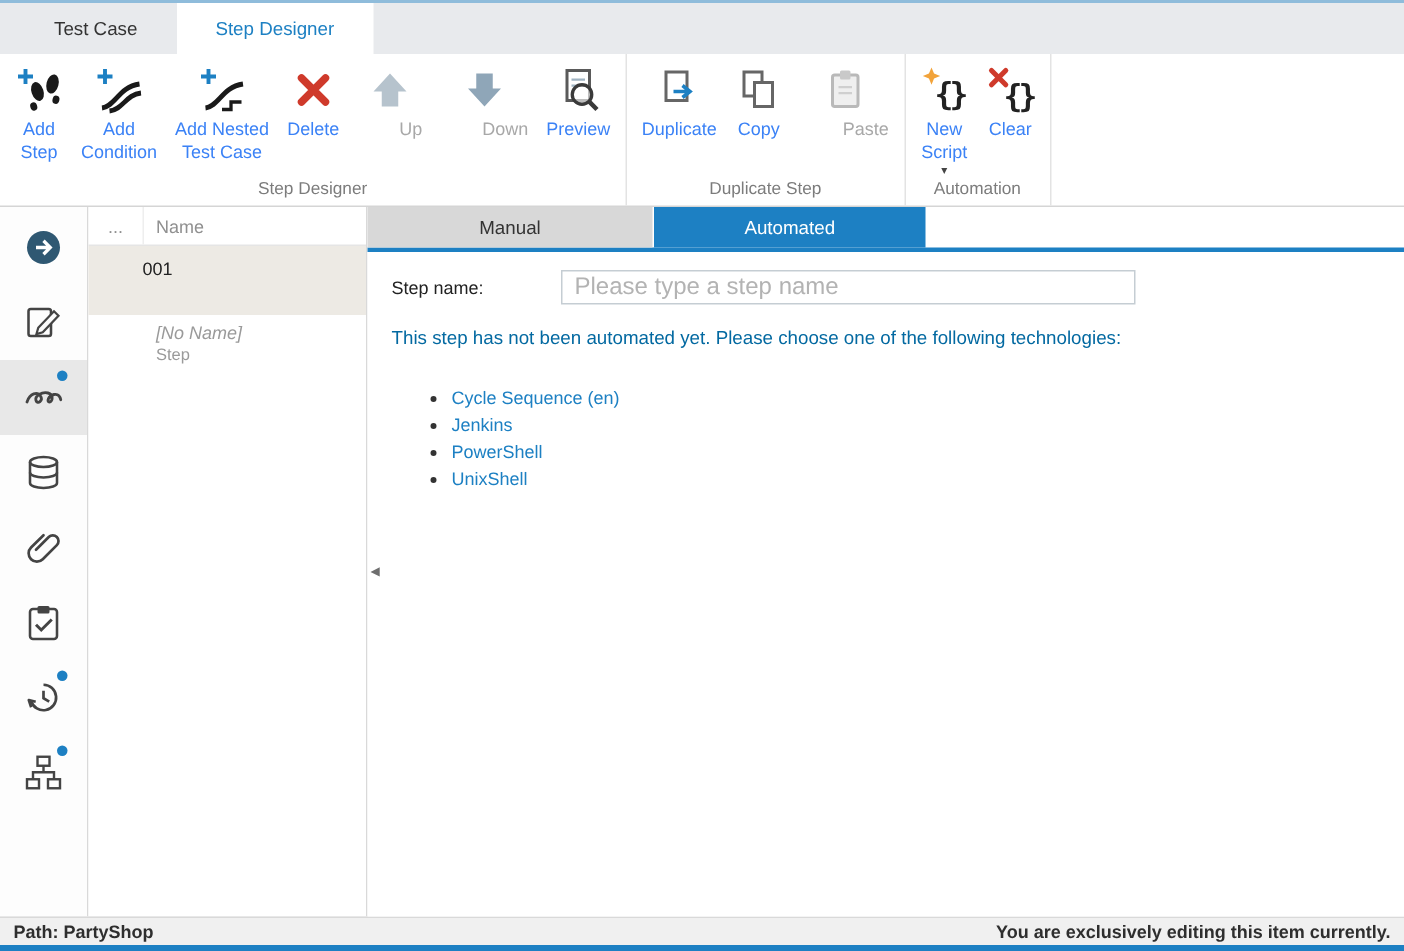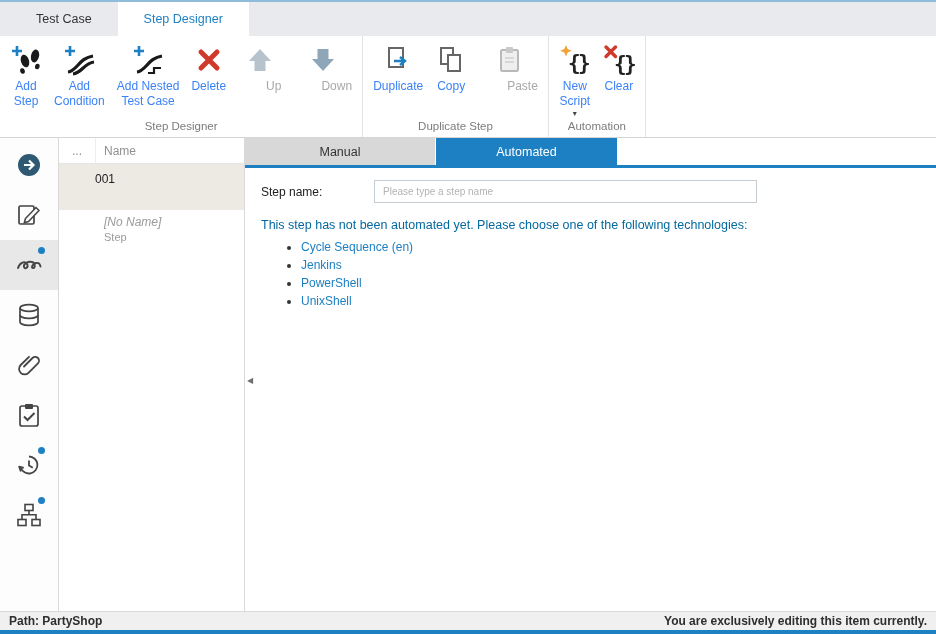--- a/index.html
+++ b/index.html
@@ -50,24 +50,24 @@
 
   
   .main { flex: 1; background: #fff; position: relative; min-width: 0; }
   .editor-tabs { display: flex; height: 27px; }
   .editor-tab { width: 190px; display: flex; align-items: center; justify-content: center; background: #d8d8d8; color: #333; font-size: 12.5px; cursor: default; }
   .editor-tab + .editor-tab { margin-left: 1px; width: 181px; }
   .editor-tab.active { background: #1d80c3; color: #fff; }
   .tab-underline { height: 3px; background: #1d80c3; }
   .name-row { margin: 12px 16px 0; display: flex; align-items: center; }
   .name-label { width: 113px; color: #222; }
-  .name-input { width: 383px; height: 23px; border: 1px solid #c5cdd3; padding: 0 8px; font-family: "Liberation Sans", sans-serif; font-size: 10px; color: #333; outline: none; }
+  .name-input { width: 383px; height: 23px; border: 1px solid #c5cdd3; padding: 0 8px; font-family: "Liberation Sans", sans-serif; font-size: 16px; color: #333; outline: none; }
   .name-input::placeholder { color: #b3b3b3; }
   .auto-msg { margin: 15px 16px 0; color: #0369a1; font-size: 12.5px; }
-  .tech-list { margin: 8px 0 0; padding-left: 56px; }
+  .tech-list { margin: 26px 0 0; padding-left: 56px; }
   .tech-list li { margin-bottom: 4px; color: #333; }
   .tech-list a { color: #1d80c3; text-decoration: none; cursor: pointer; }
   .collapse-handle { position: absolute; left: 2px; top: 238px; font-size: 8px; color: #6e6e6e; cursor: pointer; }
 
   
   .statusbar { height: 19px; background: #f0f0f0; border-top: 1px solid #d9d9d9; display: flex; align-items: center; justify-content: space-between; padding: 4px 9px; flex: none; color: #2e2e2e; font-weight: bold; }
   .bottom-accent { height: 4px; background: #1d80c3; flex: none; }
 
   svg { display: block; }
 </style>
@@ -142,20 +142,32 @@
           </span>
           <span class="rlabel">Up</span>
         </div>
         <div class="rbtn disabled">
           <span class="ricon">
             <svg width="32" height="32" viewBox="0 0 32 32">
               <path d="M16 27 L5 15 H10.5 V5 H21.5 V15 H27 Z" fill="#8fa6b8"></path>
             </svg>
           </span>
           <span class="rlabel">Down</span>
+        </div>
+        <div class="rbtn">
+          <span class="ricon">
+            <svg width="32" height="32" viewBox="0 0 32 32">
+              <rect x="9" y="3" width="15" height="20" fill="#fff" stroke="#5a5a5a" stroke-width="2"></rect>
+              <line x1="12" y1="9" x2="21" y2="9" stroke="#9fb3c2" stroke-width="1.5"></line>
+              <line x1="12" y1="13" x2="21" y2="13" stroke="#9fb3c2" stroke-width="1.5"></line>
+              <circle cx="19" cy="19" r="6.5" fill="#ffffff" fill-opacity="0.6" stroke="#3a3a3a" stroke-width="2.2"></circle>
+              <line x1="23.8" y1="23.8" x2="29" y2="29" stroke="#3a3a3a" stroke-width="3"></line>
+            </svg>
+          </span>
+          <span class="rlabel">Preview</span>
         </div>
       </div>
       <div class="group-label">Step Designer</div>
     </div>
 
     <div class="rgroup">
       <div class="rbuttons">
         <div class="rbtn">
           <span class="ricon">
             <svg width="32" height="32" viewBox="0 0 32 32">

